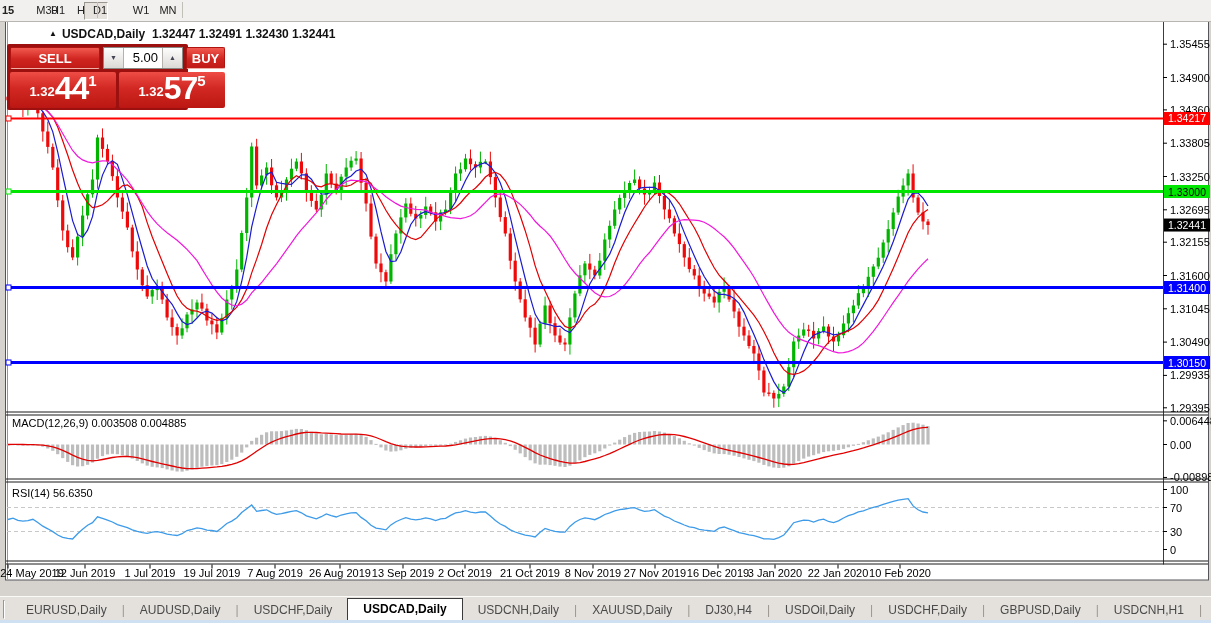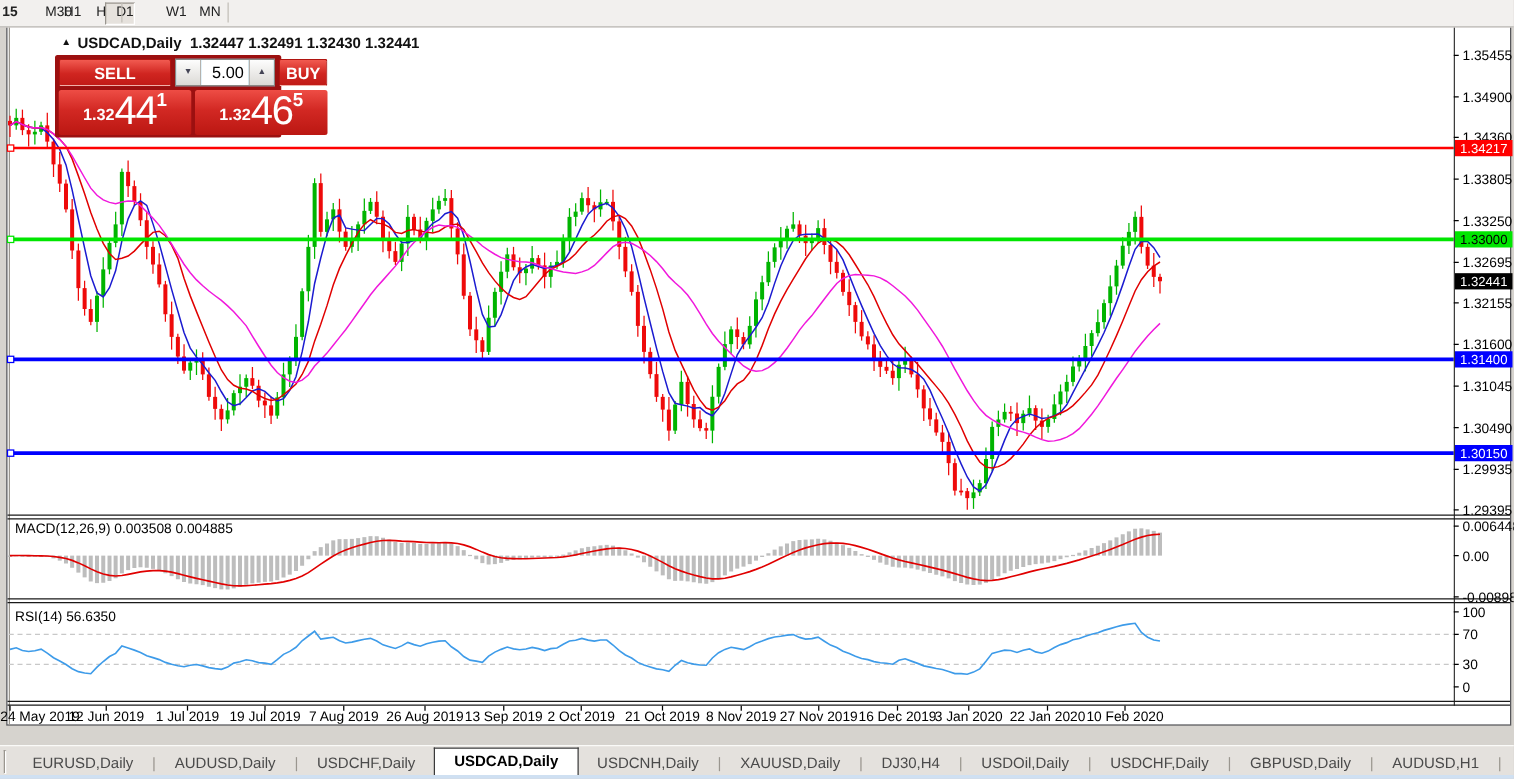--- a/index.html
+++ b/index.html
@@ -13,38 +13,38 @@
     border-bottom-color:#fff;line-height:14px;}
   .tf-sep{position:absolute;top:2px;width:1px;height:16px;background:#c2beb8;}
   
   .chart-area{position:absolute;left:0;top:21px;width:1211px;height:572px;z-index:1;}
   
   .win-title{position:absolute;left:13px;top:27px;z-index:6;font-size:12px;font-weight:bold;
     color:#111;white-space:nowrap;margin-left:36px;}
   .win-title .arr{font-size:8px;vertical-align:2px;margin-right:5px;}
   
   .trade-panel{position:absolute;left:7px;top:44px;width:181px;height:66px;background:#9c1010;
-    z-index:6;border-radius:2px;margin-left:37px;}
+    z-index:6;border-radius:2px;}
   .tp-btn{position:absolute;top:3px;height:22px;border-radius:2px;color:#fff;font-size:13px;
     font-weight:bold;text-align:center;line-height:22px;
     background:linear-gradient(#f15a50,#d02520 55%,#c11b17);border:1px solid #b01410;
     border-bottom-color:#f0b0a8;box-sizing:border-box;cursor:pointer;}
   .tp-spin{position:absolute;left:96px;top:3px;width:80px;height:22px;background:#7dd3fc;
     border:1px solid #8a8884;box-sizing:border-box;display:flex;}
   .spin-btn{width:19px;height:100%;background:linear-gradient(#fdfdfd,#dcdad6);
     border:0;font-size:7px;color:#445;text-align:center;line-height:20px;cursor:pointer;}
   .spin-btn.dn{border-right:1px solid #b5b2ad;}
   .spin-btn.up{border-left:1px solid #b5b2ad;}
   .spin-field{flex:1;background:#fff;font-size:13px;color:#000;text-align:right;
     line-height:20px;padding-right:4px;}
   .tp-price{position:absolute;top:28px;height:36px;border-radius:2px;color:#fff;
     background:linear-gradient(#ee4d45,#d22823 45%,#bb1712);display:flex;align-items:flex-end;
     justify-content:center;padding-bottom:7px;box-sizing:border-box;cursor:pointer;}
   .tp-price .small{font-size:13px;font-weight:bold;margin-bottom:2px;}
-  .tp-price .big{font-size:32px;font-weight:normal;line-height:26px;letter-spacing:-1px;}
+  .tp-price .big{font-size:32px;font-weight:bold;line-height:26px;letter-spacing:-1px;}
   .tp-price .sup{font-size:15px;font-weight:bold;margin-bottom:12px;}
   
   .tabbar{position:absolute;left:0;top:596px;width:1211px;height:24px;background:#e4e1dd;
     border-top:1px solid #fafaf8;z-index:5;display:flex;align-items:flex-end;}
   .tab-grip{width:6px;height:17px;margin:0 6px 2px 3px;background:#dedbd6;
     border:1px solid #9a968f;border-right-color:#fff;border-bottom-color:#fff;}
   .tab{height:21px;line-height:21px;padding:0 15px;font-size:12px;color:#4a4a4a;
     white-space:nowrap;cursor:pointer;text-align:right;}
   .tab.active{background:#fff;border:1px solid #3a3a3a;border-bottom:none;height:22px;
     line-height:21px;color:#000;font-weight:bold;}
@@ -749,21 +749,21 @@
     <div class="spin-btn up">▲</div>
   </div>
   <div class="tp-btn" style="left:179px;width:39px;">BUY</div>
   <div class="tp-price" style="left:3px;width:106px;">
     <span class="small">1.32</span>
     <span class="big">44</span>
     <span class="sup">1</span>
   </div>
   <div class="tp-price" style="left:112px;width:106px;">
     <span class="small">1.32</span>
-    <span class="big">46</span>
+    <span class="big">57</span>
     <span class="sup">5</span>
   </div>
 </div>
 
 <div class="tabbar">
     <div class="tab-grip"></div>
     <div class="tab">EURUSD,Daily</div>
     <div class="tab-div">|</div>
     <div class="tab">AUDUSD,Daily</div>
     <div class="tab-div">|</div>
@@ -774,17 +774,17 @@
     <div class="tab">XAUUSD,Daily</div>
     <div class="tab-div">|</div>
     <div class="tab">DJ30,H4</div>
     <div class="tab-div">|</div>
     <div class="tab">USDOil,Daily</div>
     <div class="tab-div">|</div>
     <div class="tab">USDCHF,Daily</div>
     <div class="tab-div">|</div>
     <div class="tab">GBPUSD,Daily</div>
     <div class="tab-div">|</div>
-    <div class="tab">AUDUSD,H1</div>
+    <div class="tab">USDCNH,H1</div>
     <div class="tab-div">|</div>
     <div class="tab">GBPAUD,H1</div>
   </div>
 <div class="bottom-strip"></div>
 
 </body></html>

